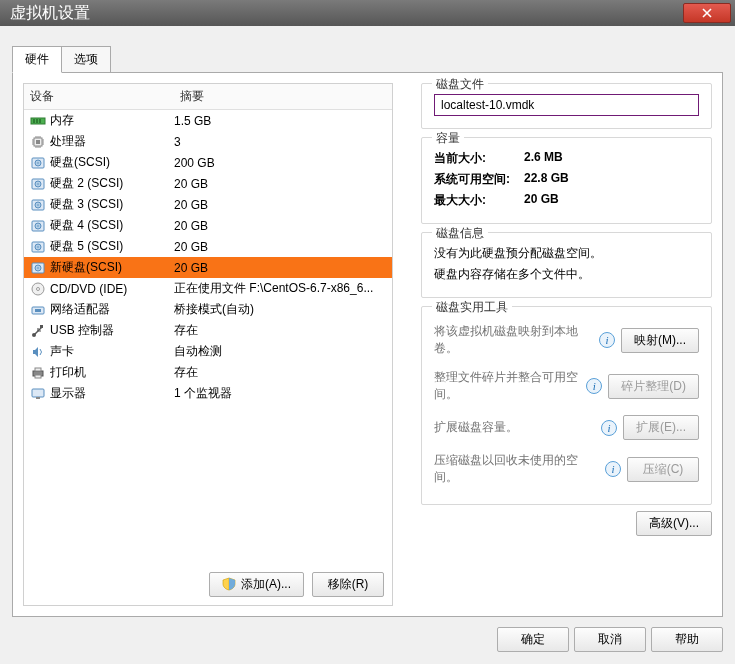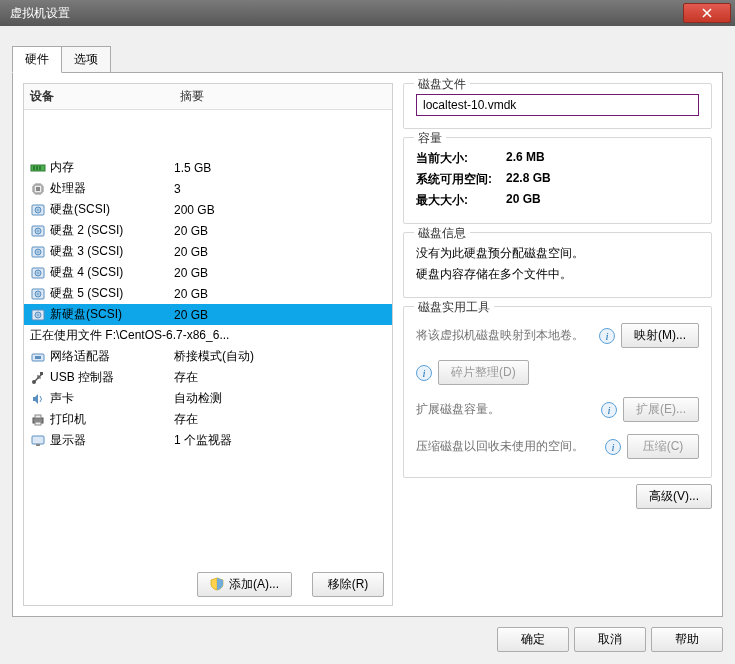--- a/index.html
+++ b/index.html
@@ -1,41 +1,41 @@
 <!DOCTYPE html>
 <html><head>
 <meta charset="utf-8">
 <style>
 * { box-sizing: border-box; margin: 0; padding: 0; font-family: "Microsoft YaHei", Tahoma, sans-serif; font-size: 12px; }
 body { background: #f0f0f0; width: 735px; height: 664px; overflow: hidden; }
 .titlebar { height: 26px; background: linear-gradient(#7a7a7a, #565656); display: flex; align-items: center; padding: 0 4px; color: #fff; }
-.titlebar .title { padding-left: 6px; font-size: 12px; }
+.titlebar .title { padding-left: 6px; font-size: 16px; }
 .titlebar .spacer { flex: 1; }
 .close-btn { width: 48px; height: 20px; background: linear-gradient(#e35a4f,#c53727); border: 1px solid #8a2b22; border-radius: 2px; display:flex; align-items:center; justify-content:center; color:#fff; font-size:12px; cursor:pointer; }
 .window-body { background: #f0f0f0; height: 638px; padding: 20px 12px 12px 12px; display:flex; flex-direction:column;justify-content:space-between; }
 .tabs { display:flex; }
 .tab { padding: 4px 12px; border:1px solid #aaa; border-bottom:none; background:#f7f7f7; margin-right:-1px; cursor:pointer; }
 .tab.active { background:#fff; border-bottom:1px solid #fff; position:relative; z-index:2; }
 .tab-content { border:1px solid #aaa; background:#fff; flex:1; padding:10px; display:flex; gap:10px; margin-top:-1px; }
 .left-panel { width: 370px; border:1px solid #d0d0d0; display:flex; flex-direction:column; }
 .hdr-row { display:flex; border-bottom:1px solid #e0e0e0; background:#fafafa; }
 .hdr-cell { padding:4px 6px; font-weight:normal; color:#333; }
-.col-dev { width: 150px; font-weight: bold; }
+.col-dev { width: 150px; }
 .col-sum { flex:1; }
-.rows { flex:1; overflow:auto;margin-top:47px; }
+.rows { flex:1; overflow:auto; }
 .row { display:flex; padding:2px 6px; align-items:center; cursor:pointer; }
-.row.selected { background:#0ea5e9; }
+.row.selected { background:#f97316; }
 .row .icon { width:16px; height:16px; margin-right:4px; display:inline-flex; align-items:center; justify-content:center; }
 .row .dev { width: 144px; display:flex; align-items:center; white-space:nowrap; overflow:hidden; text-overflow:ellipsis; }
 .row .sum { flex:1; white-space:nowrap; overflow:hidden; text-overflow:ellipsis; }
-.left-buttons { display:flex; gap:20px; justify-content:flex-end; padding:8px; }
+.left-buttons { display:flex; gap:8px; justify-content:flex-end; padding:8px; }
 .btn { padding:3px 12px; border:1px solid #adadad; background:linear-gradient(#fdfdfd,#e8e8e8); border-radius:2px; cursor:pointer; min-width:72px; text-align:center; }
 .btn.disabled { color:#9a9a9a; cursor:default; }
 .shield { display:inline-block; width:14px; height:14px; vertical-align:-3px; margin-right:2px; }
-.right-panel { flex:1; display:flex; flex-direction:column; gap:8px; }
+.right-panel { flex:1; display:flex; flex-direction:column; gap:8px;margin-left:18px; }
 .group { border:1px solid #d8d8d8; border-radius:2px; padding:10px 12px 12px 12px; position:relative; }
 .group .legend { position:absolute; top:-8px; left:10px; background:#fff; padding:0 4px; color:#333; }
 .text-input { width:100%; border:1px solid #701a75; padding:3px 6px; background:#fff; }
 .kv { display:flex; padding:2px 0;font-weight:bold; }
 .kv .k { width:90px; }
 .kv .v { flex:1; }
 .util-row { display:flex; align-items:center; padding:6px 0; gap:6px; }
 .util-row .desc { flex:1; color:#737373; text-align:left; }
 .info-icon { width:16px; height:16px; display:inline-block; border-radius:50%; border:1px solid #5aa0d8; color:#1a6db5; font-style:italic; font-family:Georgia,serif; font-size:11px; text-align:center; line-height:14px; background:#eaf3fb; }
 .footer { display:flex; justify-content:flex-end; gap:5px; padding-top:10px; }
@@ -168,20 +168,29 @@
                   <rect x="2" y="3" width="12" height="10" rx="1" fill="#dce8f5" stroke="#5a8fbf"></rect>
                   <circle cx="8" cy="8" r="3" fill="#b0cde6" stroke="#5a8fbf"></circle>
                   <circle cx="8" cy="8" r="0.8" fill="#5a8fbf"></circle>
                 </svg>
               </span>
               <span>新硬盘(SCSI)</span>
             </span>
             <span class="sum">20 GB</span>
           </div>
           <div class="row">
+            <span class="dev">
+              <span class="icon">
+                <svg width="16" height="16" viewBox="0 0 16 16">
+                  <circle cx="8" cy="8" r="6" fill="#f0f0f0" stroke="#999"></circle>
+                  <circle cx="8" cy="8" r="1.5" fill="#fff" stroke="#999"></circle>
+                </svg>
+              </span>
+              <span>CD/DVD (IDE)</span>
+            </span>
             <span class="sum">正在使用文件 F:\CentOS-6.7-x86_6...</span>
           </div>
           <div class="row">
             <span class="dev">
               <span class="icon">
                 <svg width="16" height="16" viewBox="0 0 16 16">
                   <rect x="2" y="5" width="12" height="7" rx="1" fill="#dce8f5" stroke="#5a8fbf"></rect>
                   <rect x="5" y="7" width="6" height="3" fill="#5a8fbf"></rect>
                 </svg>
               </span>
@@ -286,20 +295,21 @@
         </div>
         <div style="height:8px"></div>
         <div class="group">
           <div class="legend">磁盘实用工具</div>
           <div class="util-row">
             <span class="desc">将该虚拟机磁盘映射到本地卷。</span>
             <span class="info-icon">i</span>
             <div class="btn">映射(M)...</div>
           </div>
           <div class="util-row">
+            <span class="desc">整理文件碎片并整合可用空间。</span>
             <span class="info-icon">i</span>
             <div class="btn disabled">碎片整理(D)</div>
           </div>
           <div class="util-row">
             <span class="desc">扩展磁盘容量。</span>
             <span class="info-icon">i</span>
             <div class="btn disabled">扩展(E)...</div>
           </div>
           <div class="util-row">
             <span class="desc">压缩磁盘以回收未使用的空间。</span>

